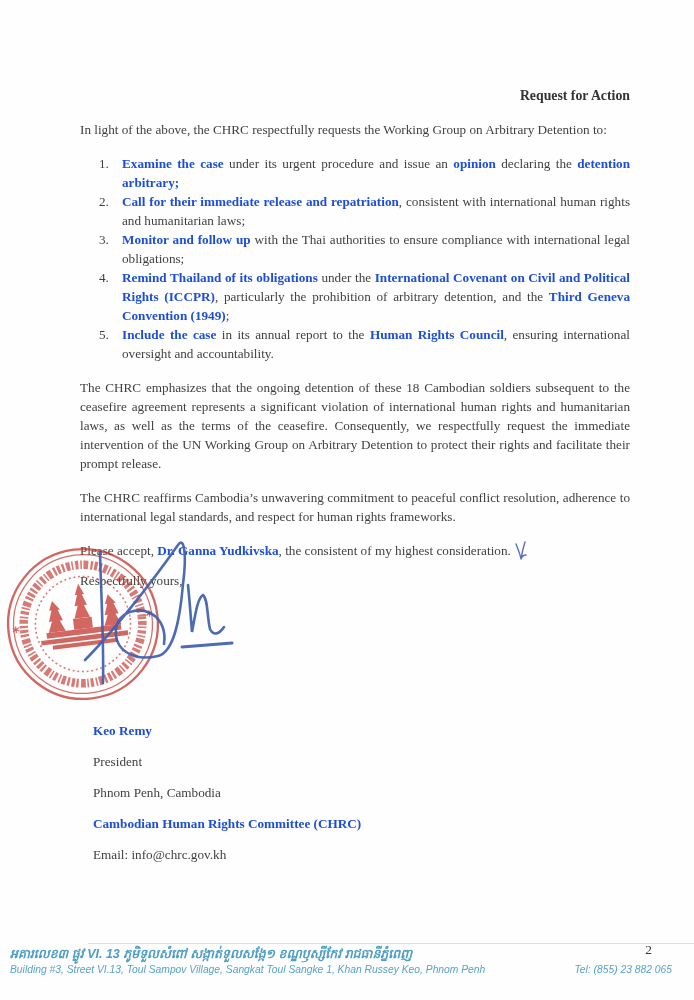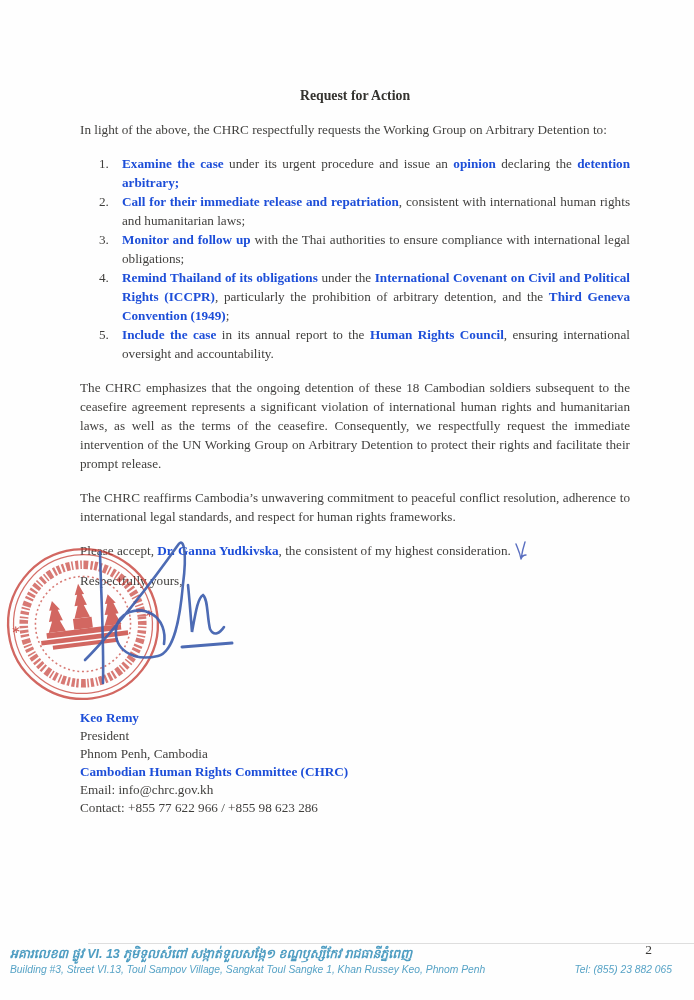--- a/index.html
+++ b/index.html
@@ -21,21 +21,21 @@
     font-size: 13.2px;
     line-height: 19px;
     text-align: justify;
     color: #403f3d;
   }
   .heading {
     font-weight: bold;
     font-size: 13.8px;
     color: #34332f;
     margin: 0 0 15px 0;
-    text-align: center;
+    text-align: right;
   }
   .intro { margin: 0 0 15px 0; }
   ol.requests {
     list-style: none;
     margin: 0 0 15px 0;
     padding: 0;
   }
   ol.requests li {
     position: relative;
     padding-left: 42px;
@@ -44,21 +44,21 @@
   ol.requests .num {
     position: absolute;
     left: 19px; top: 0;
   }
   b { font-weight: bold; color: #1d4ed8; }
   p.para { margin: 0 0 15px 0; }
   .closing-line { margin: 0 0 10px 0; white-space: normal; }
   .salutation { margin: 0; text-align: left; }
   .sig-spacer { height: 119px; }
   .sig-block { text-align: left; line-height: 18px; }
-  .sig-block div { margin: 0; }
+  .sig-block div { margin: 13px; }
 
   
   .stamp {
     position: absolute;
     left: 5px; top: 546px;
     width: 156px; height: 156px;
     transform: rotate(-7deg);
     opacity: 0.88;
     pointer-events: none;
   }
@@ -158,21 +158,20 @@
     <p class="salutation">Respectfully yours,</p>
 
     <div class="sig-spacer"></div>
 
     <div class="sig-block">
       <div><b>Keo Remy</b></div>
       <div>President</div>
       <div>Phnom Penh, Cambodia</div>
       <div><b>Cambodian Human Rights Committee (CHRC)</b></div>
       <div>Email: info@chrc.gov.kh</div>
-      <div>Contact: +855 77 622 966 / +855 98 623 286</div>
     </div>
 
   </div>
 
   <svg class="stamp" viewBox="0 0 200 200">
     <g fill="none" stroke="#c3342c">
       <circle cx="100" cy="100" r="96" stroke-width="3" opacity="0.85"></circle>
       <circle cx="100" cy="100" r="89" stroke-width="1.6" opacity="0.8"></circle>
 
       <circle cx="100" cy="100" r="76" stroke-width="11" opacity="0.75" stroke-dasharray="3 2.5 5 2 2 3 4 2.5 2 2 6 3 3 2 4 2.5"></circle>

